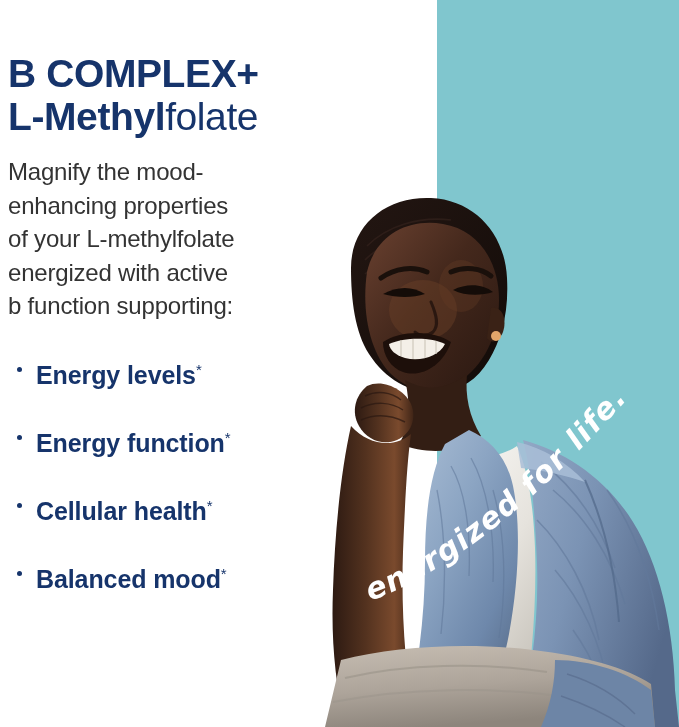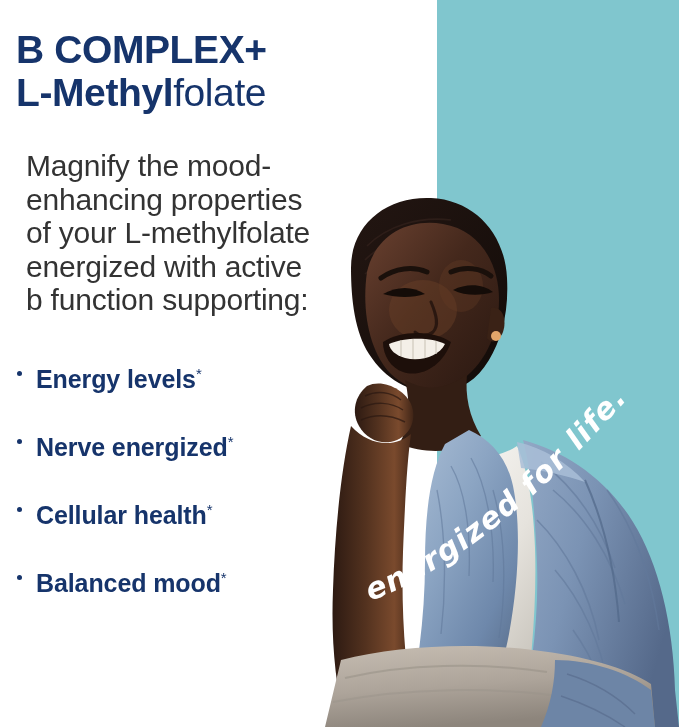--- a/index.html
+++ b/index.html
@@ -46,37 +46,37 @@
   .text-col {
     position: absolute;
     left: 8px;
     top: 0;
     width: 430px;
     height: 727px;
     z-index: 5;
   }
 
   .headline {
-    margin: 8px;
-    padding-top: 20px;
+    margin: 0;
+    padding-top: 52px;
     color: #16346b;
     font-size: 39px;
     line-height: 43px;
     letter-spacing: -0.4px;
     font-weight: 400;
   }
   .headline .ln1 { display: block; font-weight: 700; }
   .headline .ln2 { display: block; }
   .headline .bold { font-weight: 700; }
 
   .body-copy {
-    margin: 18px;
+    margin: 0;
     padding-top: 17px;
     color: #333333;
-    font-size: 30px;
+    font-size: 24px;
     line-height: 33.5px;
     font-weight: 300;
     letter-spacing: -0.2px;
     max-width: 345px;
   }
   .body-copy span { display: block; white-space: nowrap; }
 
   .benefits {
     list-style: none;
     margin: 8px;
@@ -306,19 +306,19 @@
     <p class="body-copy">
       <span>Magnify the mood-</span>
       <span>enhancing properties</span>
       <span>of your L-methylfolate</span>
       <span>energized with active</span>
       <span>b function supporting:</span>
     </p>
 
     <ul class="benefits">
       <li><span>Energy levels</span><span class="star">*</span></li>
-      <li><span>Nerve energized</span><span class="star">*</span></li>
+      <li><span>Energy function</span><span class="star">*</span></li>
       <li><span>Cellular health</span><span class="star">*</span></li>
       <li><span>Balanced mood</span><span class="star">*</span></li>
     </ul>
 
   </div>
 </div>
 
 </body></html>

